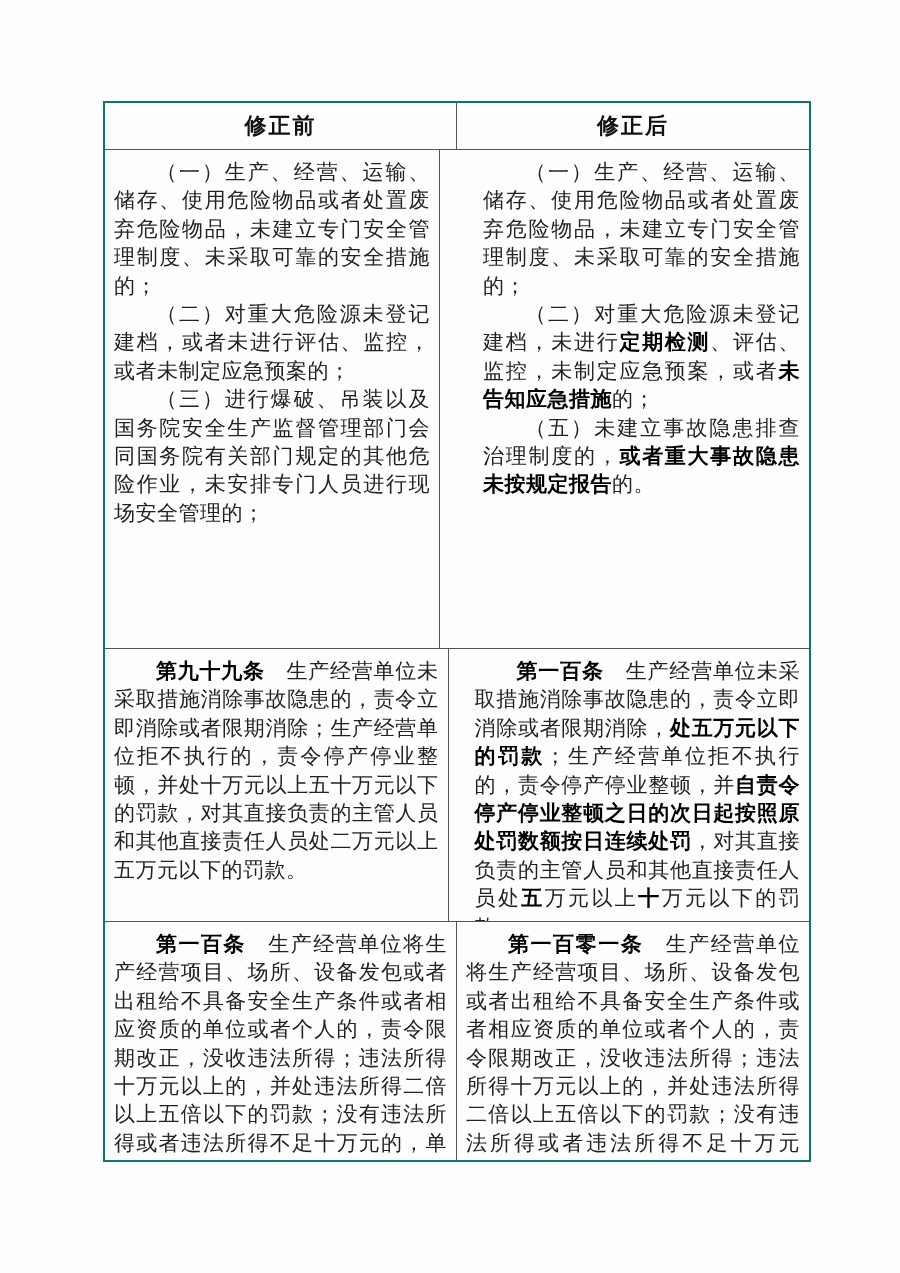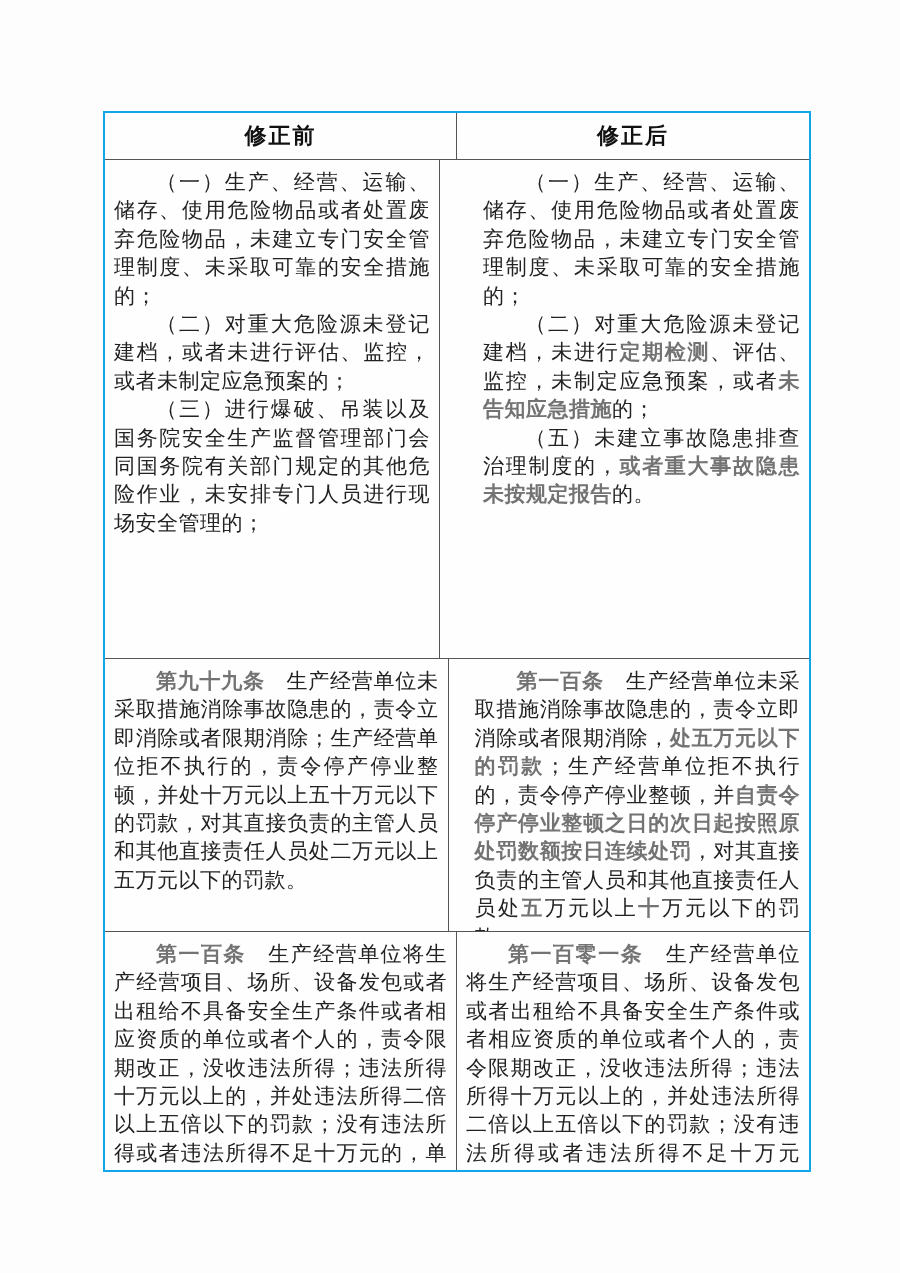--- a/index.html
+++ b/index.html
@@ -10,23 +10,23 @@
     color: #1c1c1c;
     position: relative;
     overflow: hidden;
   }
   .page {
     position: absolute; inset: 0;
     background: #fdfdfd;
   }
   .law-table {
     position: absolute;
-    left: 103px; top: 111px;
+    left: 103px; top: 101px;
     width: 708px;
-    border: 2px solid #0ea5e9;
+    border: 2px solid #0f766e;
     background: #fefefe;
   }
   .thead {
     display: flex;
     height: 47px;
     border-bottom: 1px solid #555;
   }
   .th {
     width: 50%;
     display: flex; align-items: center; justify-content: center;
@@ -53,21 +53,21 @@
     line-height: 28.4px;
     text-align: justify;
     text-justify: inter-character;
     text-indent: 2em;
     letter-spacing: 0.5px;
     color: #222;
   }
   .para span.b {
     font-family: "Liberation Sans", sans-serif;
     font-weight: 700;
-    color: #737373;
+    color: #000000;
   }
   .page-number {
     position: absolute;
     left: 798px; top: 1276px;
     font-family: "Liberation Sans", sans-serif;
     font-size: 16px;
     color: #1a1a1a;
   }
 </style>
 </head>

